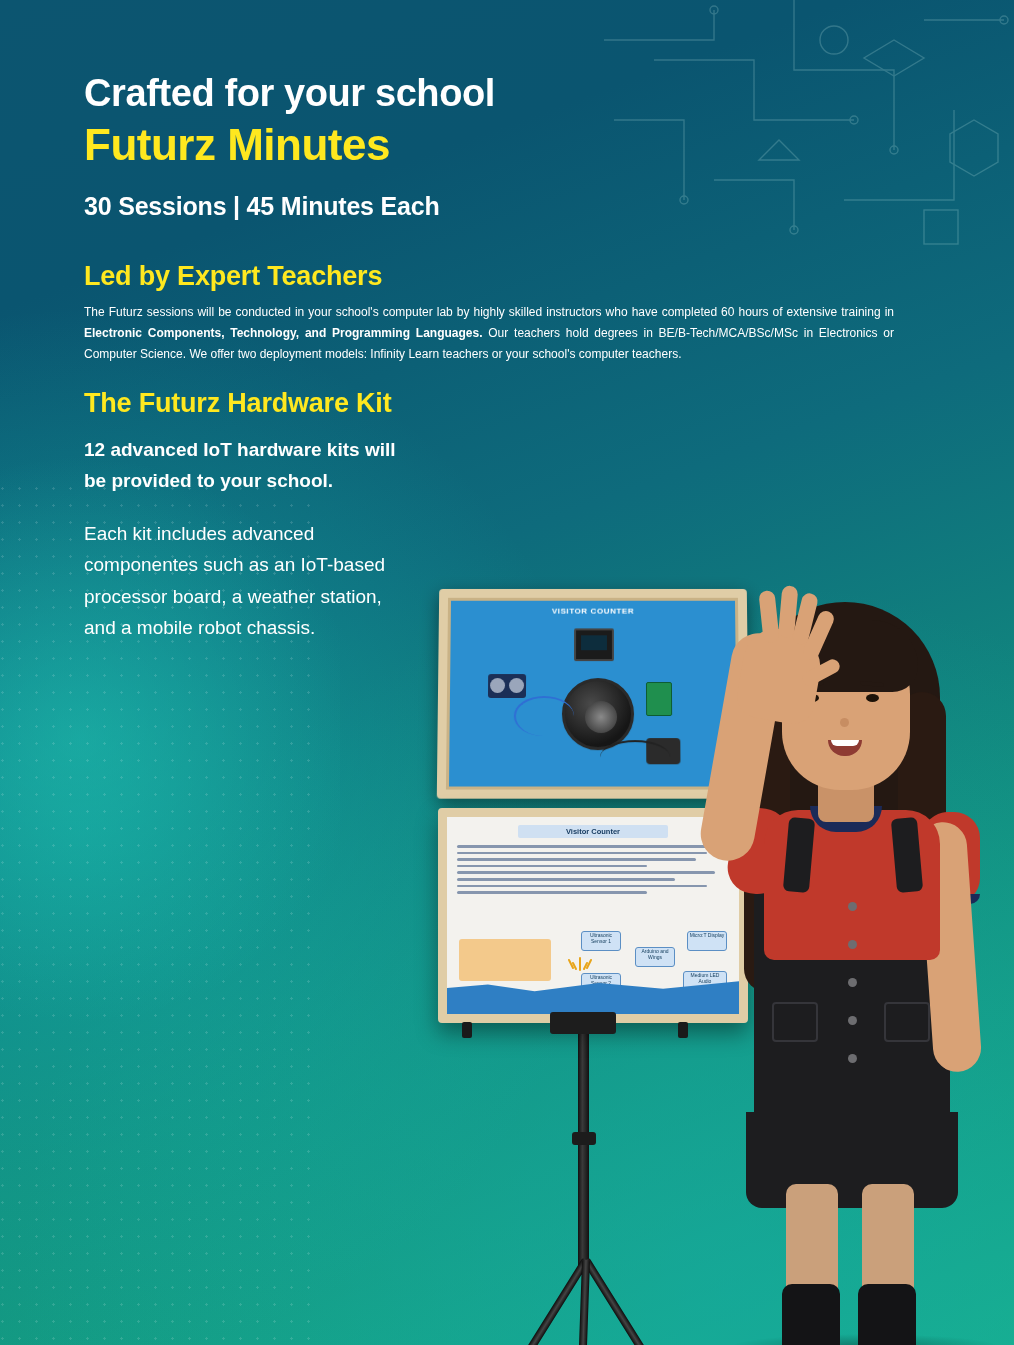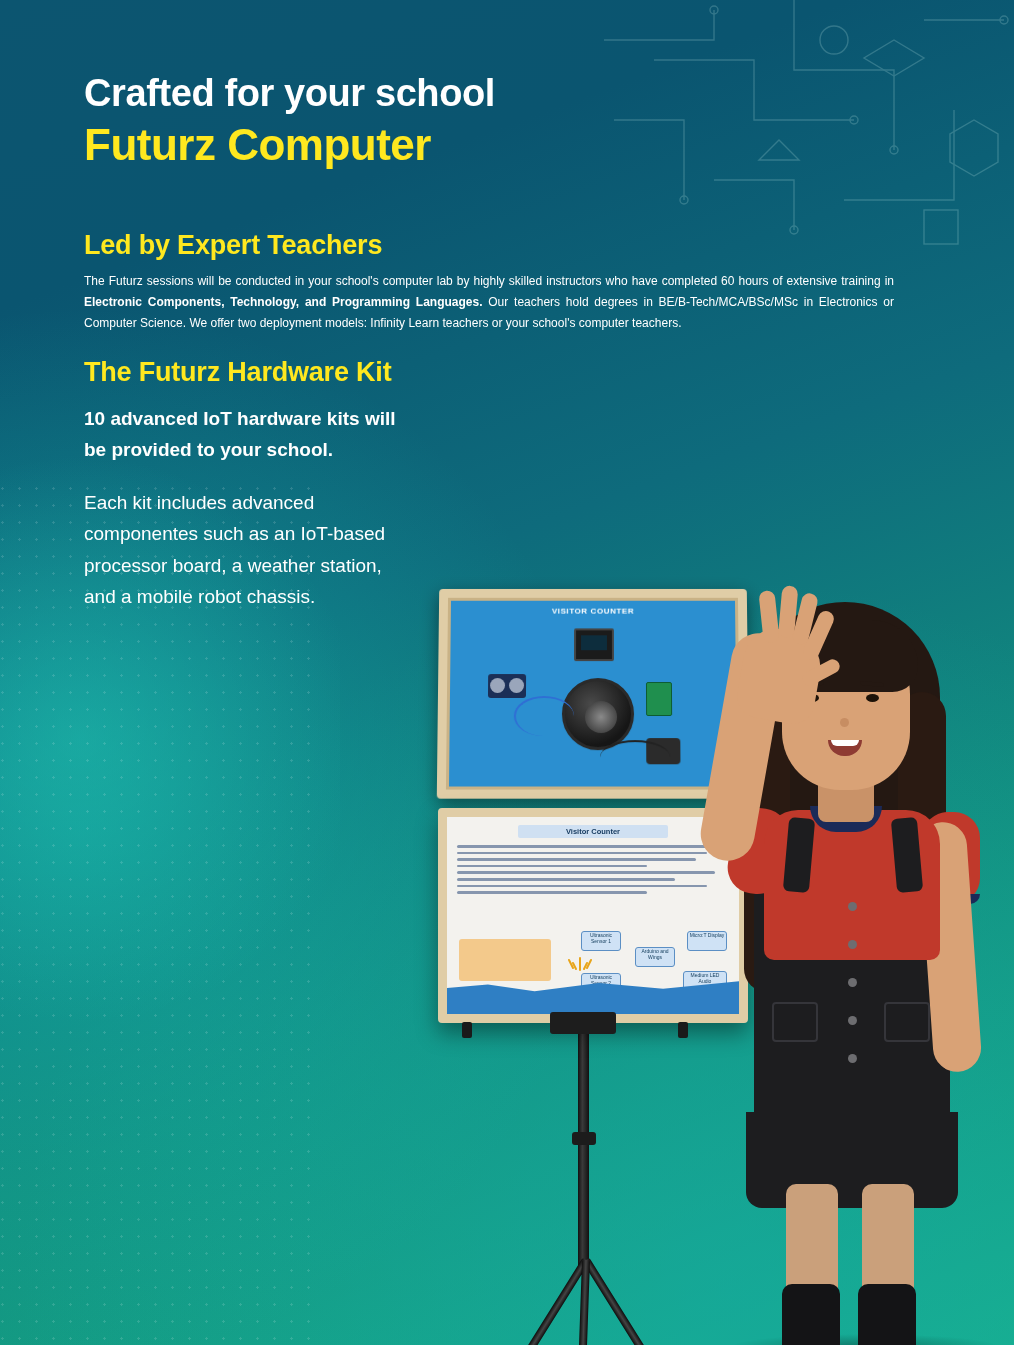--- a/index.html
+++ b/index.html
@@ -78,21 +78,21 @@
     margin-top: 22px;
     letter-spacing: -0.2px;
   }
 
   h2.section-heading {
     color: #ffe81f;
     font-size: 27px;
     font-weight: 800;
     letter-spacing: -0.2px;
   }
-  .sec-1 { margin-top: 60px; }
+  .sec-1 { margin-top: 40px; }
 
   p.body-text {
     color: #ffffff;
     font-size: 12px;
     line-height: 1.72;
     text-align: justify;
     margin-top: 10px;
     font-weight: 400;
   }
   p.body-text b { font-weight: 700; }
@@ -373,31 +373,32 @@
       <circle cx="240" cy="40" r="14"></circle>
     </g>
   </svg>
 
   <div class="glow-left"></div>
   <div class="dots"></div>
 
   <div class="content">
 
     <h1 class="title-small">Crafted for your school</h1>
-    <h1 class="title-yellow">Futurz Computer</h1>
+    <h1 class="title-yellow">Futurz Minutes</h1>
+    <div class="subtitle">30 Sessions | 45 Minutes Each</div>
 
     <div class="sec-1">
       <h2 class="section-heading">Led by Expert Teachers</h2>
       <p class="body-text"><span>The Futurz sessions will be conducted in your school's computer lab by highly skilled instructors who have completed 60 hours of extensive training in </span><b>Electronic Components, Technology, and Programming Languages.</b><span> Our teachers hold degrees in BE/B-Tech/MCA/BSc/MSc in Electronics or Computer Science. We offer two deployment models: Infinity Learn teachers or your school's computer teachers.</span></p>
     </div>
 
     <div class="sec-2">
       <h2 class="section-heading">The Futurz Hardware Kit</h2>
       <div class="kit-col">
-        <p class="kit-bold">10 advanced IoT hardware kits will be provided to your school.</p>
+        <p class="kit-bold">12 advanced IoT hardware kits will be provided to your school.</p>
         <p class="kit-normal">Each kit includes advanced componentes such as an IoT-based processor board, a weather station, and a mobile robot chassis.</p>
       </div>
     </div>
 
   </div>
 
   <div class="photo-area">
 
     <div class="tripod-pole"></div>
     <div class="tripod-knob"></div>

